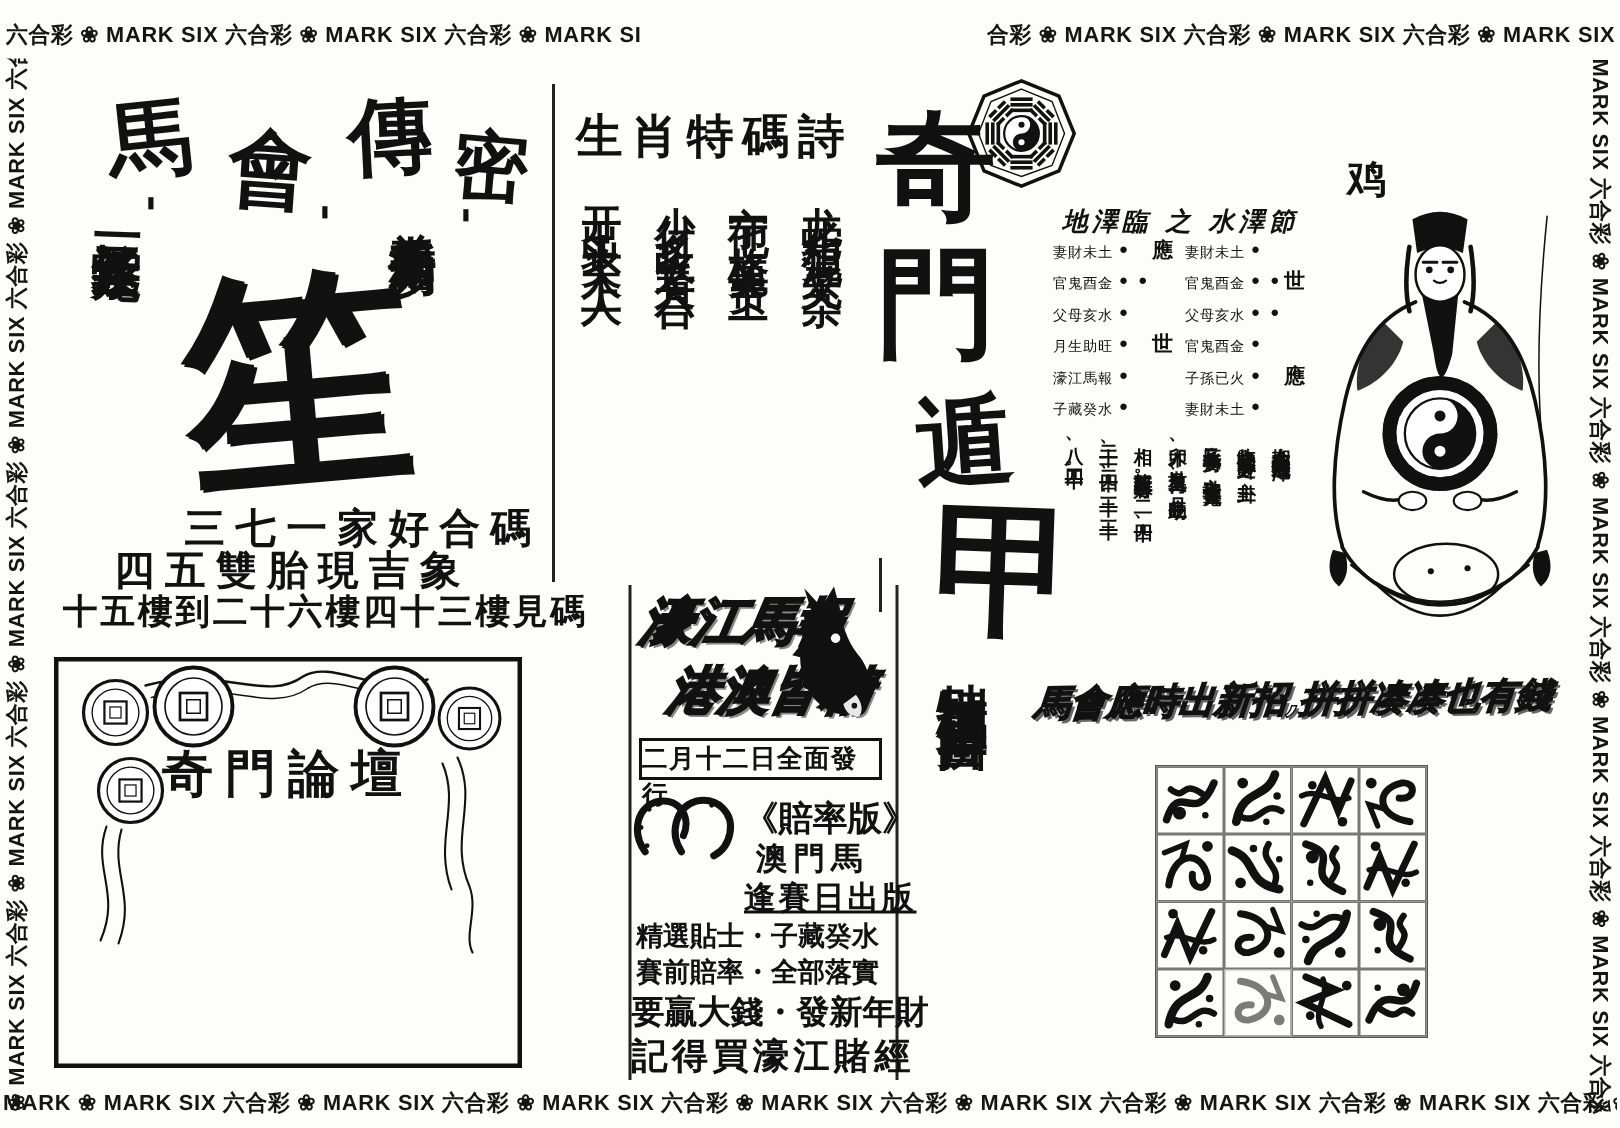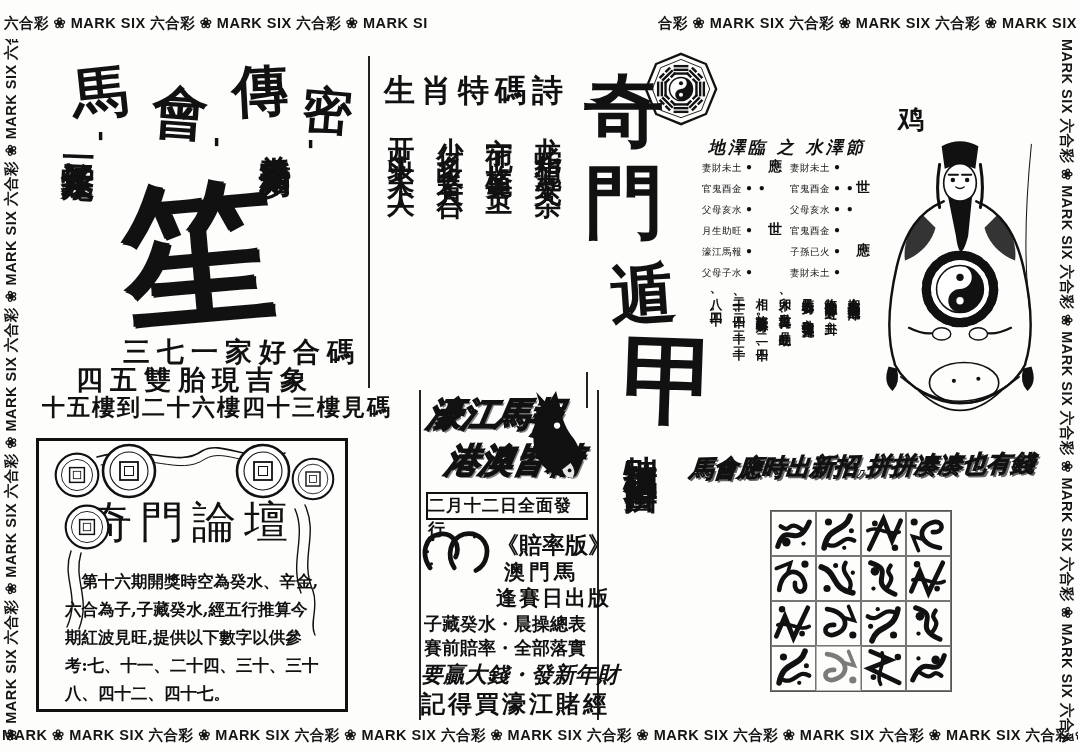--- a/index.html
+++ b/index.html
@@ -48,37 +48,37 @@
   .analysis{left:696px;top:288px;width:170px;height:148px;writing-mode:vertical-rl;text-orientation:upright;
             font-size:12.5px;font-weight:700;font-family:"DejaVu Serif",serif;line-height:23px;letter-spacing:1px;}
   
   .rooster{left:898px;top:102px;font-size:26px;font-family:"DejaVu Serif",serif;font-weight:700;}
   
   .engraved{left:690px;top:450px;width:366px;font-size:24px;font-weight:900;font-style:italic;
             font-family:"DejaVu Serif",serif;color:#fff;-webkit-text-stroke:1px #111;
             text-shadow:2px 2px 0 #666;transform:skewX(-6deg) rotate(-1deg);white-space:nowrap;}
   
   .forum{left:36px;top:438px;width:306px;height:268px;border:3px solid #111;}
-  .forum-title{margin-top:52px;text-align:center;font-size:44px;font-weight:400;letter-spacing:8px;}
+  .forum-title{margin-top:52px;text-align:center;font-size:34px;font-weight:700;letter-spacing:8px;}
   .forum-body{margin:16px 24px 0 26px;font-size:16.5px;line-height:28px;font-family:"DejaVu Serif",serif;
               font-weight:600;text-indent:1em;}
   
   .outline{color:#fff;-webkit-text-stroke:1.7px #111;text-shadow:2px 2px 0 #888;
            font-weight:900;font-style:italic;white-space:nowrap;}
   .ad-name1{left:428px;top:392px;font-size:34px;transform:skewX(-10deg);}
   .ad-name2{left:446px;top:438px;font-size:34px;transform:skewX(-10deg);}
   .release-box{left:426px;top:492px;width:158px;height:24px;border:2px solid #111;
                text-align:left;font-size:17px;font-weight:800;line-height:24px;letter-spacing:1px;}
   .ad-b{font-weight:800;white-space:nowrap;}
   .ad-edition{left:496px;top:530px;font-size:23px;}
   .ad-macau{left:504px;top:558px;font-size:21px;letter-spacing:4px;}
-  .ad-sched{left:496px;top:584px;font-size:21px;letter-spacing:2px;}
+  .ad-sched{left:496px;top:584px;font-size:21px;letter-spacing:2px;text-decoration:underline;}
   .ad-f1{left:424px;top:612px;font-size:18px;}
   .ad-f2{left:424px;top:636px;font-size:18px;}
-  .ad-s1{left:421px;top:660px;font-size:22px;font-weight:900;font-style:italic;}
+  .ad-s1{left:421px;top:660px;font-size:22px;font-weight:900;}
   .ad-s2{left:421px;top:688px;font-size:24px;font-weight:900;letter-spacing:3px;}
   
   .puzzle-title{left:618px;top:428px;writing-mode:vertical-rl;text-orientation:upright;
                 font-size:34px;font-weight:900;letter-spacing:4px;}
   .puzzle-grid{left:770px;top:510px;width:180px;height:180px;display:grid;
                grid-template-columns:repeat(4,1fr);grid-template-rows:repeat(4,1fr);
                border:1px solid #555;}
   .pcell{border:1px solid #777;display:flex;align-items:center;justify-content:center;overflow:hidden;}
   .pcell svg{width:100%;height:100%;}
   .r90 svg{transform:rotate(90deg);} .r180 svg{transform:rotate(180deg);} .r270 svg{transform:rotate(270deg);}
@@ -186,21 +186,21 @@
           <span class="hx-label">月生助旺</span>
           <span class="hx-marks">●</span>
           <span class="hx-note">世</span>
         </div>
       <div class="hx-row">
           <span class="hx-label">濠江馬報</span>
           <span class="hx-marks">●</span>
           <span class="hx-note"></span>
         </div>
       <div class="hx-row">
-          <span class="hx-label">父母子水</span>
+          <span class="hx-label">子藏癸水</span>
           <span class="hx-marks">●</span>
           <span class="hx-note"></span>
         </div>
     </div>
     <div class="abs hx-col" style="left:790px;top:158px;">
       <div class="hx-row">
           <span class="hx-label">妻財未土</span>
           <span class="hx-marks">●</span>
           <span class="hx-note"></span>
         </div>
@@ -292,21 +292,20 @@
       <path class="ink" d="M64,26 C112,12 142,38 168,20 C188,8 216,32 246,22" stroke-width="1"></path>
       <use href="#coin" transform="translate(40,36) scale(0.82)"></use>
       <use href="#coin" transform="translate(92,32)"></use>
       <use href="#coin" transform="translate(50,88) scale(0.82)"></use>
       <use href="#coin" transform="translate(226,32)"></use>
       <use href="#coin" transform="translate(276,40) scale(0.78)"></use>
       <path class="ink" d="M34,112 C24,140 44,156 30,188 M44,114 C36,142 54,158 42,190" stroke-width="1.4"></path>
       <path class="ink" d="M268,66 C282,96 262,120 276,152 C282,168 272,184 278,196 M258,70 C270,98 252,122 264,154" stroke-width="1.4"></path>
     </svg>
     <div class="forum-title">奇門論壇</div>
-    <div class="forum-body">第十六期開獎時空為癸水、辛金,六合為子,子藏癸水,經五行推算今期紅波見旺,提供以下數字以供參考:七、十一、二十四、三十、三十八、四十二、四十七。</div>
   </section>
 
   <div class="abs vrule" style="left:419px;top:390px;height:330px;"></div>
   <div class="abs vrule" style="left:597px;top:390px;height:330px;"></div>
   <section>
     <div class="abs outline ad-name1">濠江馬報</div>
     <div class="abs outline ad-name2">港澳皆精</div>
     <svg class="abs" style="left:524px;top:390px;" width="64" height="94" viewBox="0 0 60 90">
       <path d="M16,18 L11,2 L22,14 L30,1 L34,16 Z" fill="#111"></path>
       <path d="M18,14 C8,28 5,50 13,66 C20,80 38,88 49,79 C56,70 54,54 45,44 C38,35 35,24 33,14 C28,10 22,10 18,14 Z" fill="#111"></path>
@@ -322,21 +321,21 @@
       <circle cx="14" cy="52" r="2.4" fill="#111"></circle>
         <circle cx="8" cy="34" r="2.4" fill="#111"></circle>
         <circle cx="16" cy="16" r="2.4" fill="#111"></circle>
       <circle cx="84" cy="58" r="2.4" fill="#111"></circle>
         <circle cx="96" cy="34" r="2.4" fill="#111"></circle>
         <circle cx="78" cy="12" r="2.4" fill="#111"></circle>
     </svg>
     <div class="abs ad-b ad-edition">《賠率版》</div>
     <div class="abs ad-b ad-macau">澳門馬</div>
     <div class="abs ad-b ad-sched">逢賽日出版</div>
-    <div class="abs ad-b ad-f1">子藏癸水・晨操總表</div>
+    <div class="abs ad-b ad-f1">精選貼士・子藏癸水</div>
     <div class="abs ad-b ad-f2">賽前賠率・全部落實</div>
     <div class="abs ad-b ad-s1">要贏大錢・發新年財</div>
     <div class="abs ad-b ad-s2">記得買濠江賭經</div>
   </section>
 
   <div class="abs puzzle-title">特別號碼生肖拼圖</div>
   <svg width="0" height="0" style="position:absolute;" aria-hidden="true">
     <defs>
       <g id="f1">
           <path class="ink" d="M8,48 C20,10 34,56 52,14" stroke-width="7"></path>

